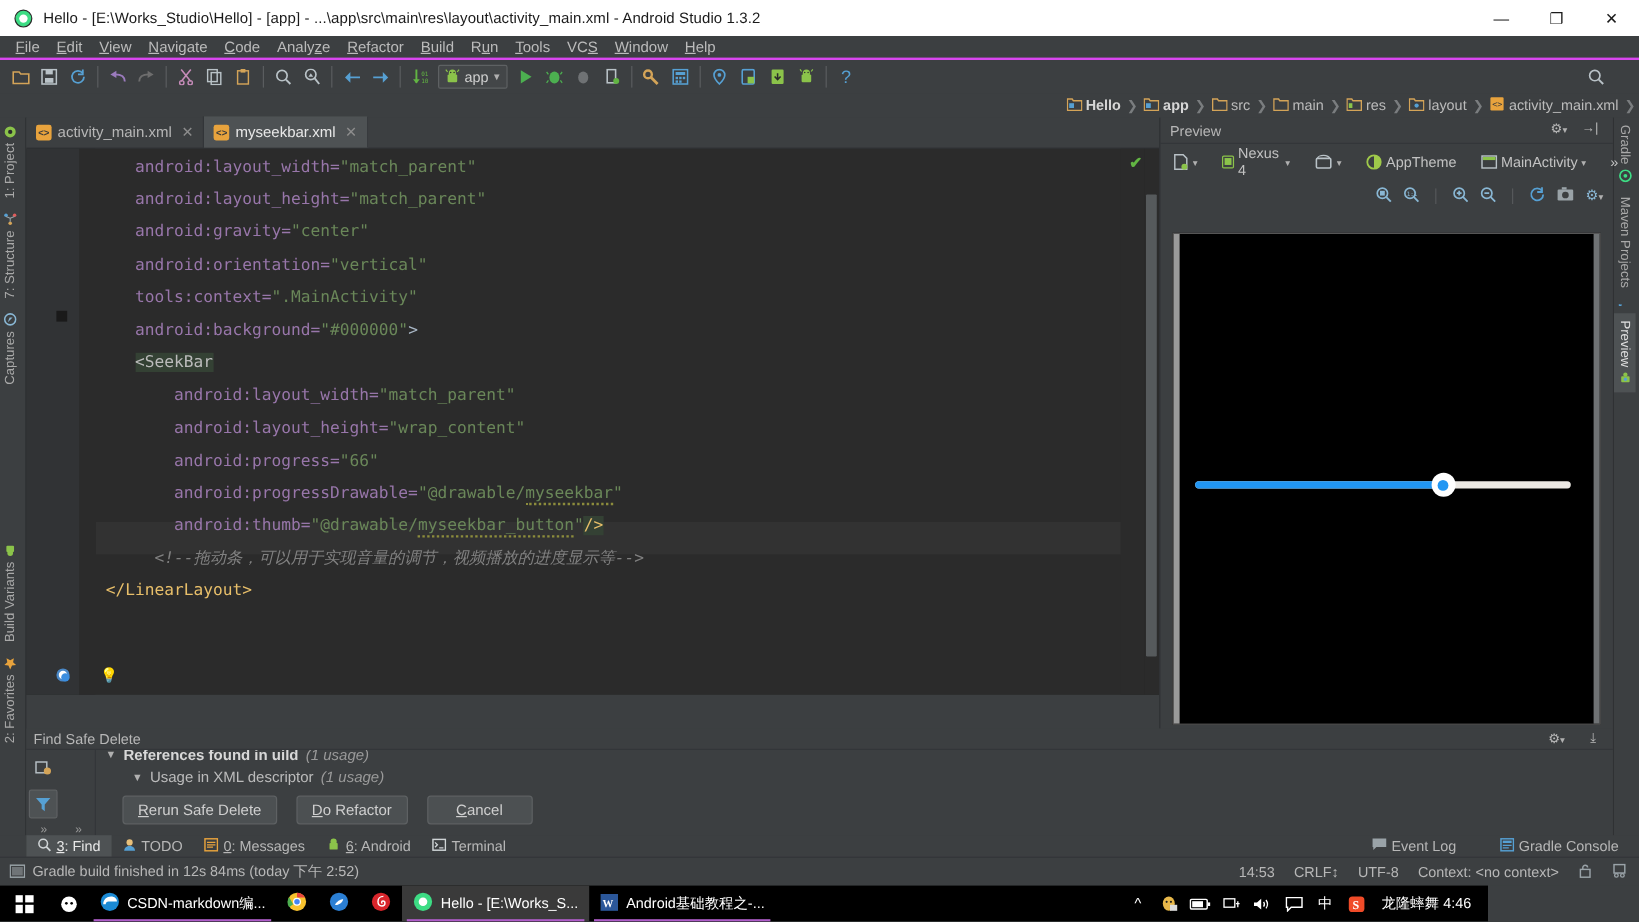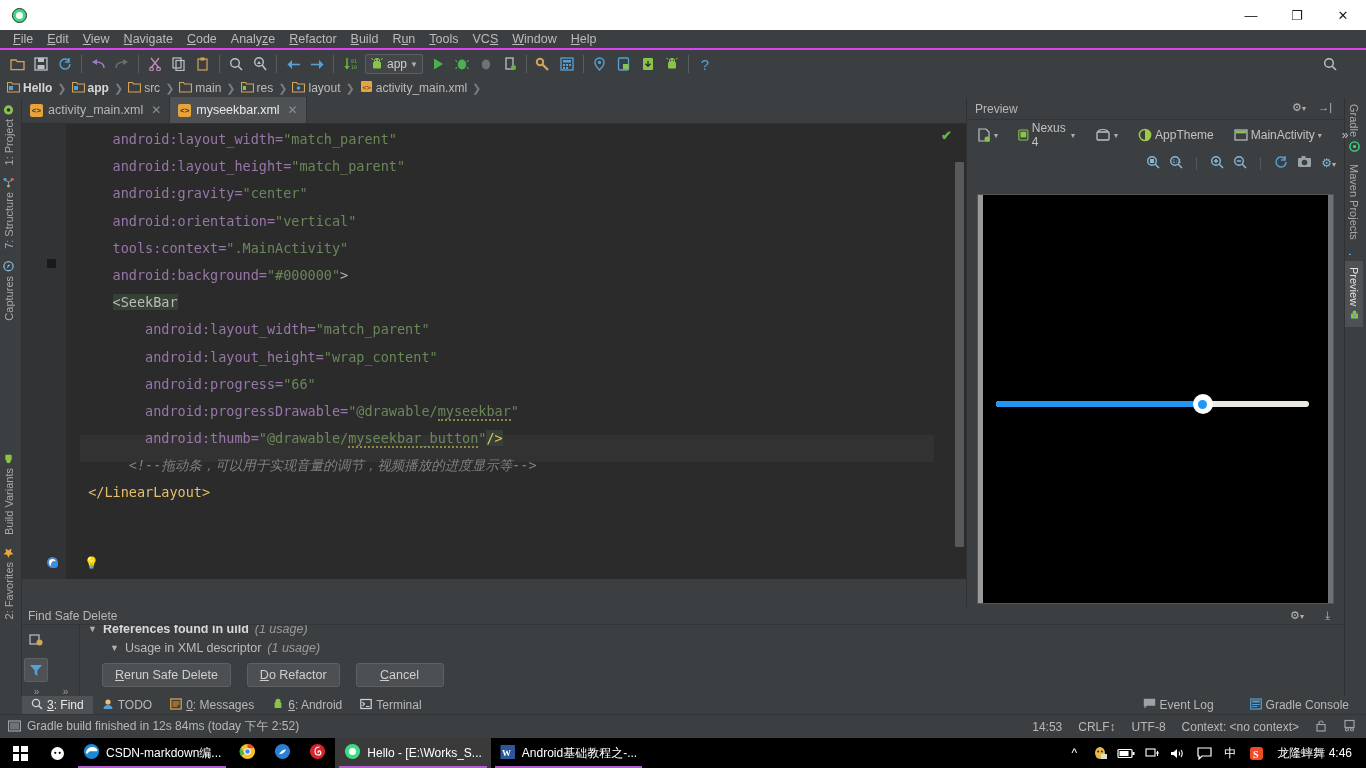--- a/index.html
+++ b/index.html
@@ -65,20 +65,21 @@
     background:#434648;
   }
   .tb-app .lbl{ font-size:12px; color:#cfcfcf;}
   .caret { font-size:8px; color:#b0b0b0; }
 
   
   .breadcrumb {
     position:absolute; top:78px; left:0; width:1366px; height:20px;
     background:#3c3f41; display:flex; align-items:center; padding-left:5px;
     font-size:12px;
+    justify-content:flex-end;
   }
   .crumb { display:flex; align-items:center; gap:3px; padding:0 2px; }
   .crumb .ctext{ color:#bbbbbb; }
   .crumb.bold .ctext{ font-weight:bold; color:#d6d6d6; }
   .crumb-sep { color:#7a7d7f; margin:0 3px; font-size:11px;}
 
   
   .strip {
     position:absolute; top:98px; width:22px; height:634px;
     background:#3c3f41;
@@ -268,21 +269,21 @@
   .statusbar{
     position:absolute; bottom:30px; left:0; width:1366px; height:24px;
     background:#3c3f41; display:flex; align-items:center; padding-left:8px;
     font-size:12px; color:#b7b7b7; border-top:1px solid #333639;
   }
   .sb-msg{ display:flex;align-items:center;gap:6px;}
   .sb-right{ position:absolute; right:10px; display:flex; gap:16px; align-items:center;}
 
   
   .taskbar{
-    position:absolute; bottom:0; left:0; width:1366px; height:30px;
+    position:absolute; bottom:0; left:0; width:1240px; height:30px;
     background:#000000; display:flex; align-items:center;
   }
   .tbk-start{ width:40px;height:30px;display:flex;align-items:center;justify-content:center;}
   .winlogo{ width:15px;height:15px; display:grid; grid-template-columns:1fr 1fr; grid-gap:1.5px;}
   .winlogo i{ background:#ffffff; display:block;}
   .tbk-icon{ width:34px;height:30px;display:flex;align-items:center;justify-content:center;}
   .tbk-app{
     height:30px; display:flex; align-items:center; gap:6px; padding:0 9px;
     color:#ffffff; font-size:12px; position:relative; white-space:nowrap;
   }
@@ -296,20 +297,21 @@
 </style>
 </head>
 <body>
 
 <div class="app">
 
   <div class="titlebar">
     <div class="tb-icon">
         <div class="as-logo"></div>
       </div>
+    <div class="tb-title">Hello - [E:\Works_Studio\Hello] - [app] - ...\app\src\main\res\layout\activity_main.xml - Android Studio 1.3.2</div>
     <div class="wincontrols">
       <div>—</div>
       <div>❐</div>
       <div class="close">✕</div>
     </div>
   </div>
 
   <div class="menubar" id="menubar">
       <div class="mi"><u>F</u>ile</div>
       <div class="mi"><u>E</u>dit</div>

